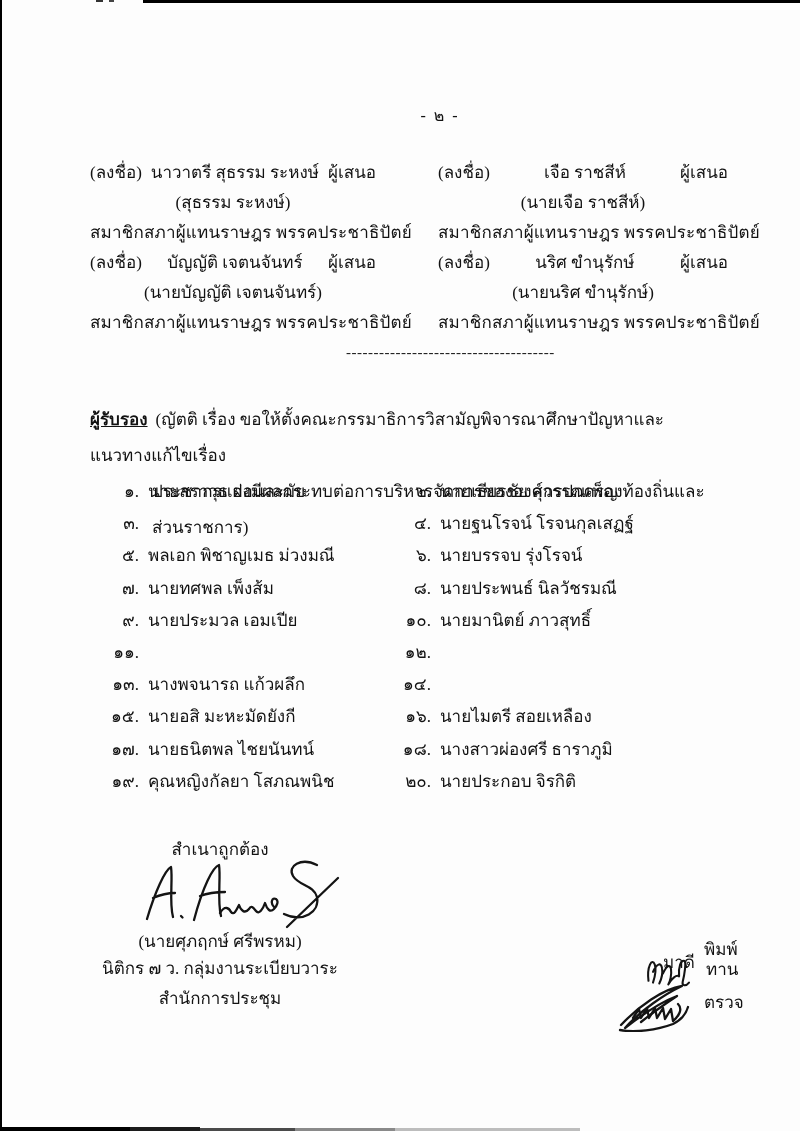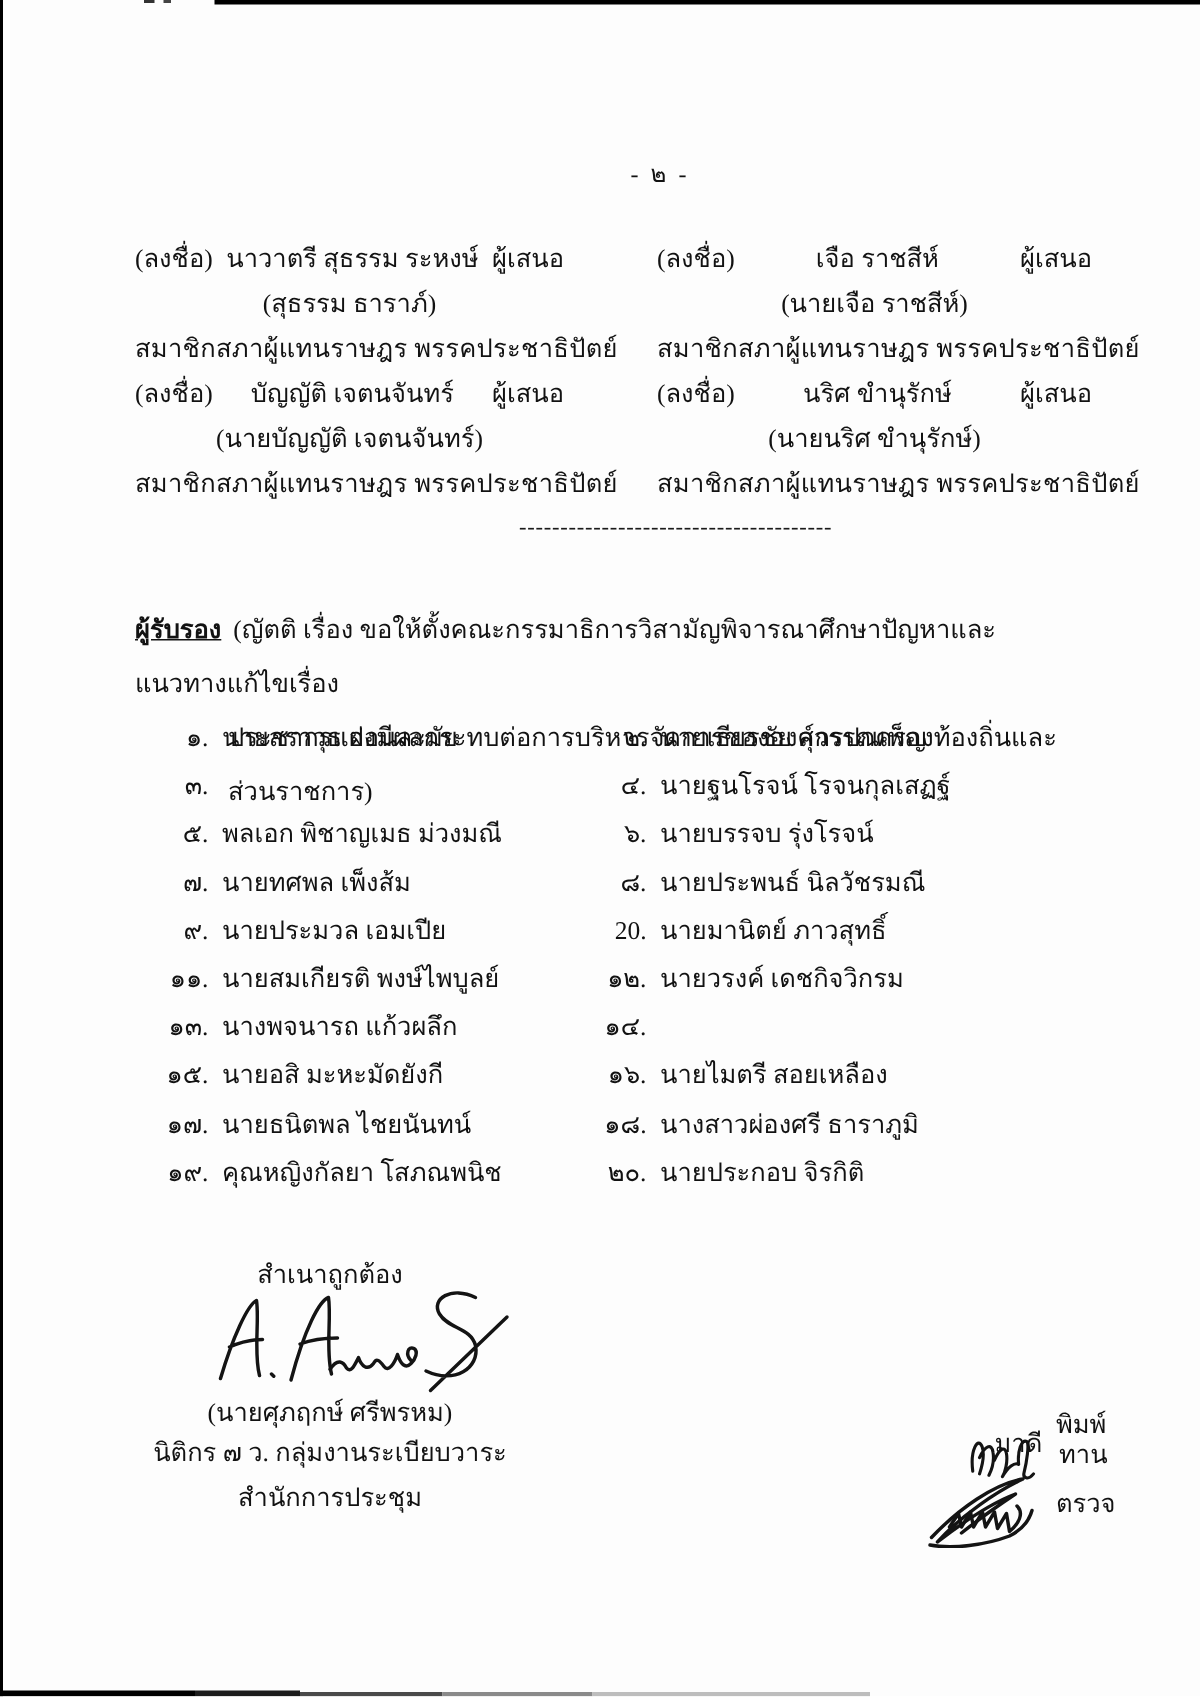--- a/index.html
+++ b/index.html
@@ -79,21 +79,21 @@
   <div class="scan bot-5"></div>
 
   <div class="pageno">- ๒ -</div>
 
   <div class="sig-col left">
     <div class="sig-row sig-sign">
       <span>(ลงชื่อ)</span>
       <span>นาวาตรี สุธรรม ระหงษ์</span>
       <span>ผู้เสนอ</span>
     </div>
-    <div class="sig-row sig-paren">(สุธรรม ธาราภ์)</div>
+    <div class="sig-row sig-paren">(สุธรรม ระหงษ์)</div>
     <div class="sig-row sig-member">สมาชิกสภาผู้แทนราษฎร พรรคประชาธิปัตย์</div>
     <div class="sig-row sig-sign">
       <span>(ลงชื่อ)</span>
       <span>บัญญัติ เจตนจันทร์</span>
       <span>ผู้เสนอ</span>
     </div>
     <div class="sig-row sig-paren">(นายบัญญัติ เจตนจันทร์)</div>
     <div class="sig-row sig-member">สมาชิกสภาผู้แทนราษฎร พรรคประชาธิปัตย์</div>
   </div>
 
@@ -153,30 +153,28 @@
       </div>
     <div class="item">
         <span class="num">๘.</span>
         <span>นายประพนธ์ นิลวัชรมณี</span>
       </div>
     <div class="item">
         <span class="num">๙.</span>
         <span>นายประมวล เอมเปีย</span>
       </div>
     <div class="item">
-        <span class="num">20.</span>
+        <span class="num">๑๐.</span>
         <span>นายมานิตย์ ภาวสุทธิ์</span>
       </div>
     <div class="item">
         <span class="num">๑๑.</span>
-        <span>นายสมเกียรติ พงษ์ไพบูลย์</span>
       </div>
     <div class="item">
         <span class="num">๑๒.</span>
-        <span>นายวรงค์ เดชกิจวิกรม</span>
       </div>
     <div class="item">
         <span class="num">๑๓.</span>
         <span>นางพจนารถ แก้วผลึก</span>
       </div>
     <div class="item">
         <span class="num">๑๔.</span>
       </div>
     <div class="item">
         <span class="num">๑๕.</span>

